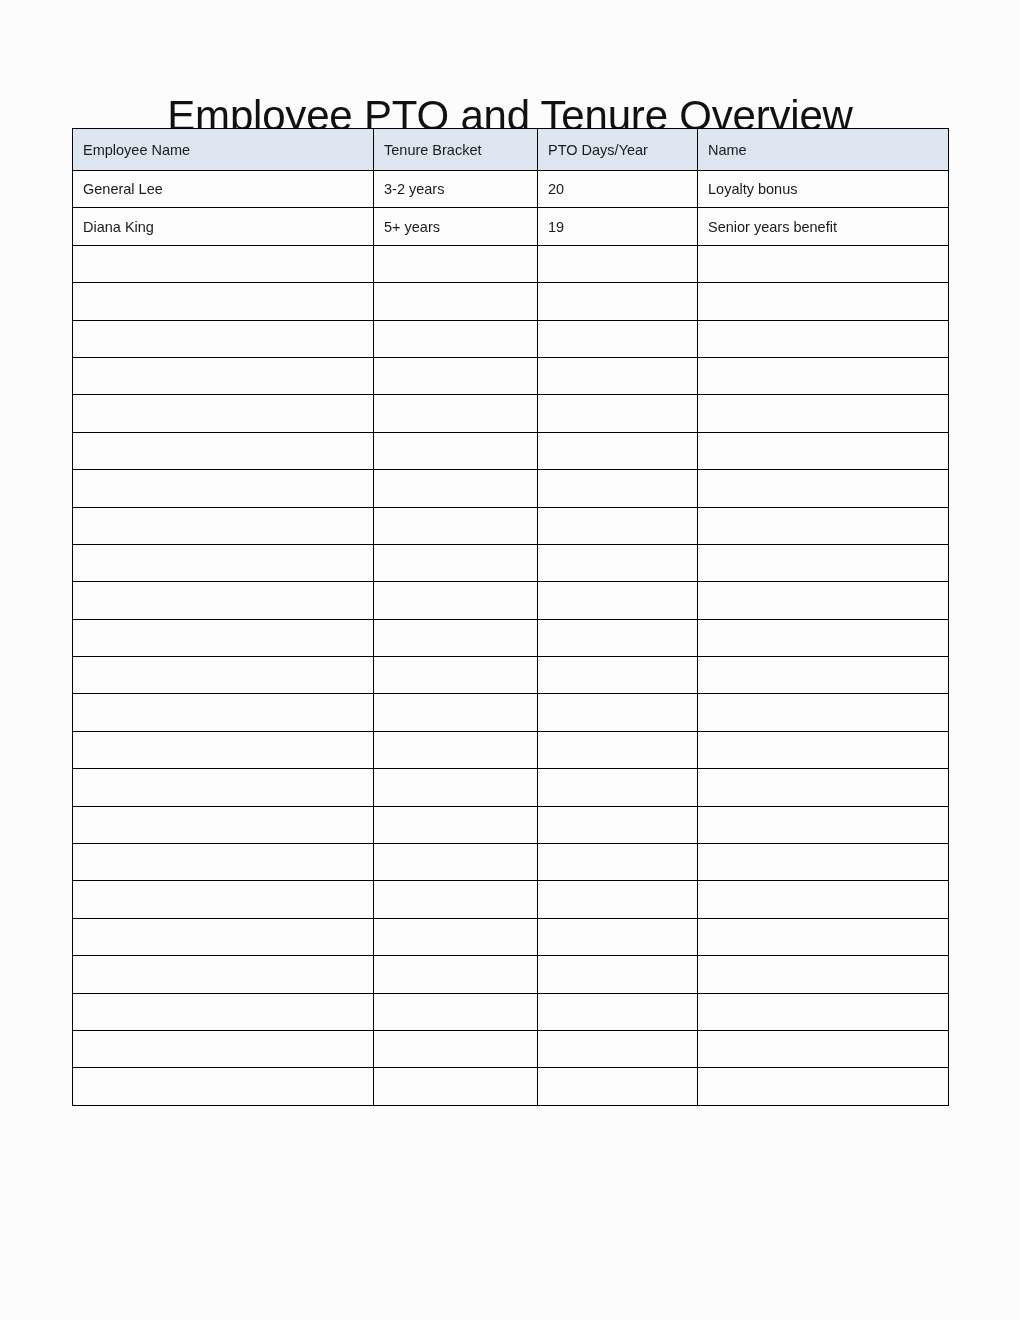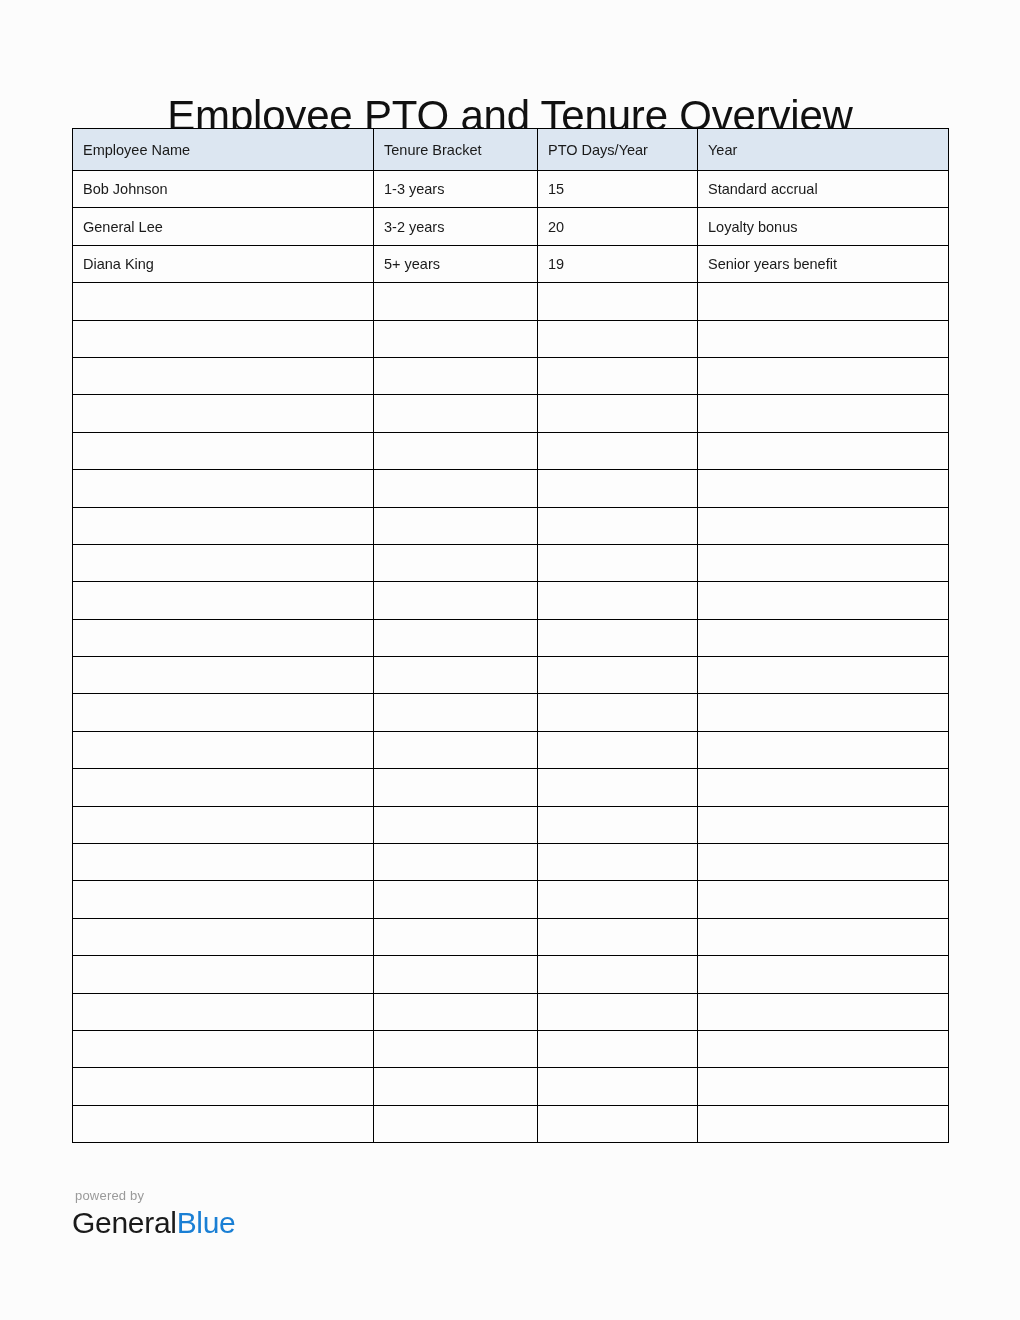--- a/index.html
+++ b/index.html
@@ -125,30 +125,24 @@
         <col class="c-name">
         <col class="c-tenure">
         <col class="c-pto">
         <col class="c-notes">
       </colgroup>
       <thead>
         <tr>
           <th>Employee Name</th>
           <th>Tenure Bracket</th>
           <th>PTO Days/Year</th>
-          <th>Year</th>
+          <th>Name</th>
         </tr>
       </thead>
       <tbody id="table-body">
-          <tr>
-            <td>Bob Johnson</td>
-            <td>1-3 years</td>
-            <td>15</td>
-            <td>Standard accrual</td>
-          </tr>
           <tr>
             <td>General Lee</td>
             <td>3-2 years</td>
             <td>20</td>
             <td>Loyalty bonus</td>
           </tr>
           <tr>
             <td>Diana King</td>
             <td>5+ years</td>
             <td>19</td>
@@ -289,20 +283,14 @@
           <tr class="empty-row">
             <td>&nbsp;</td>
             <td>&nbsp;</td>
             <td>&nbsp;</td>
             <td>&nbsp;</td>
           </tr>
         </tbody>
     </table>
   </div>
 
-  <div class="footer">
-    <div class="footer-powered">powered by</div>
-    <div class="footer-brand">
-      <span class="brand-general">General</span><span class="brand-blue">Blue</span>
-    </div>
-  </div>
 
 </div>
 
 </body></html>

